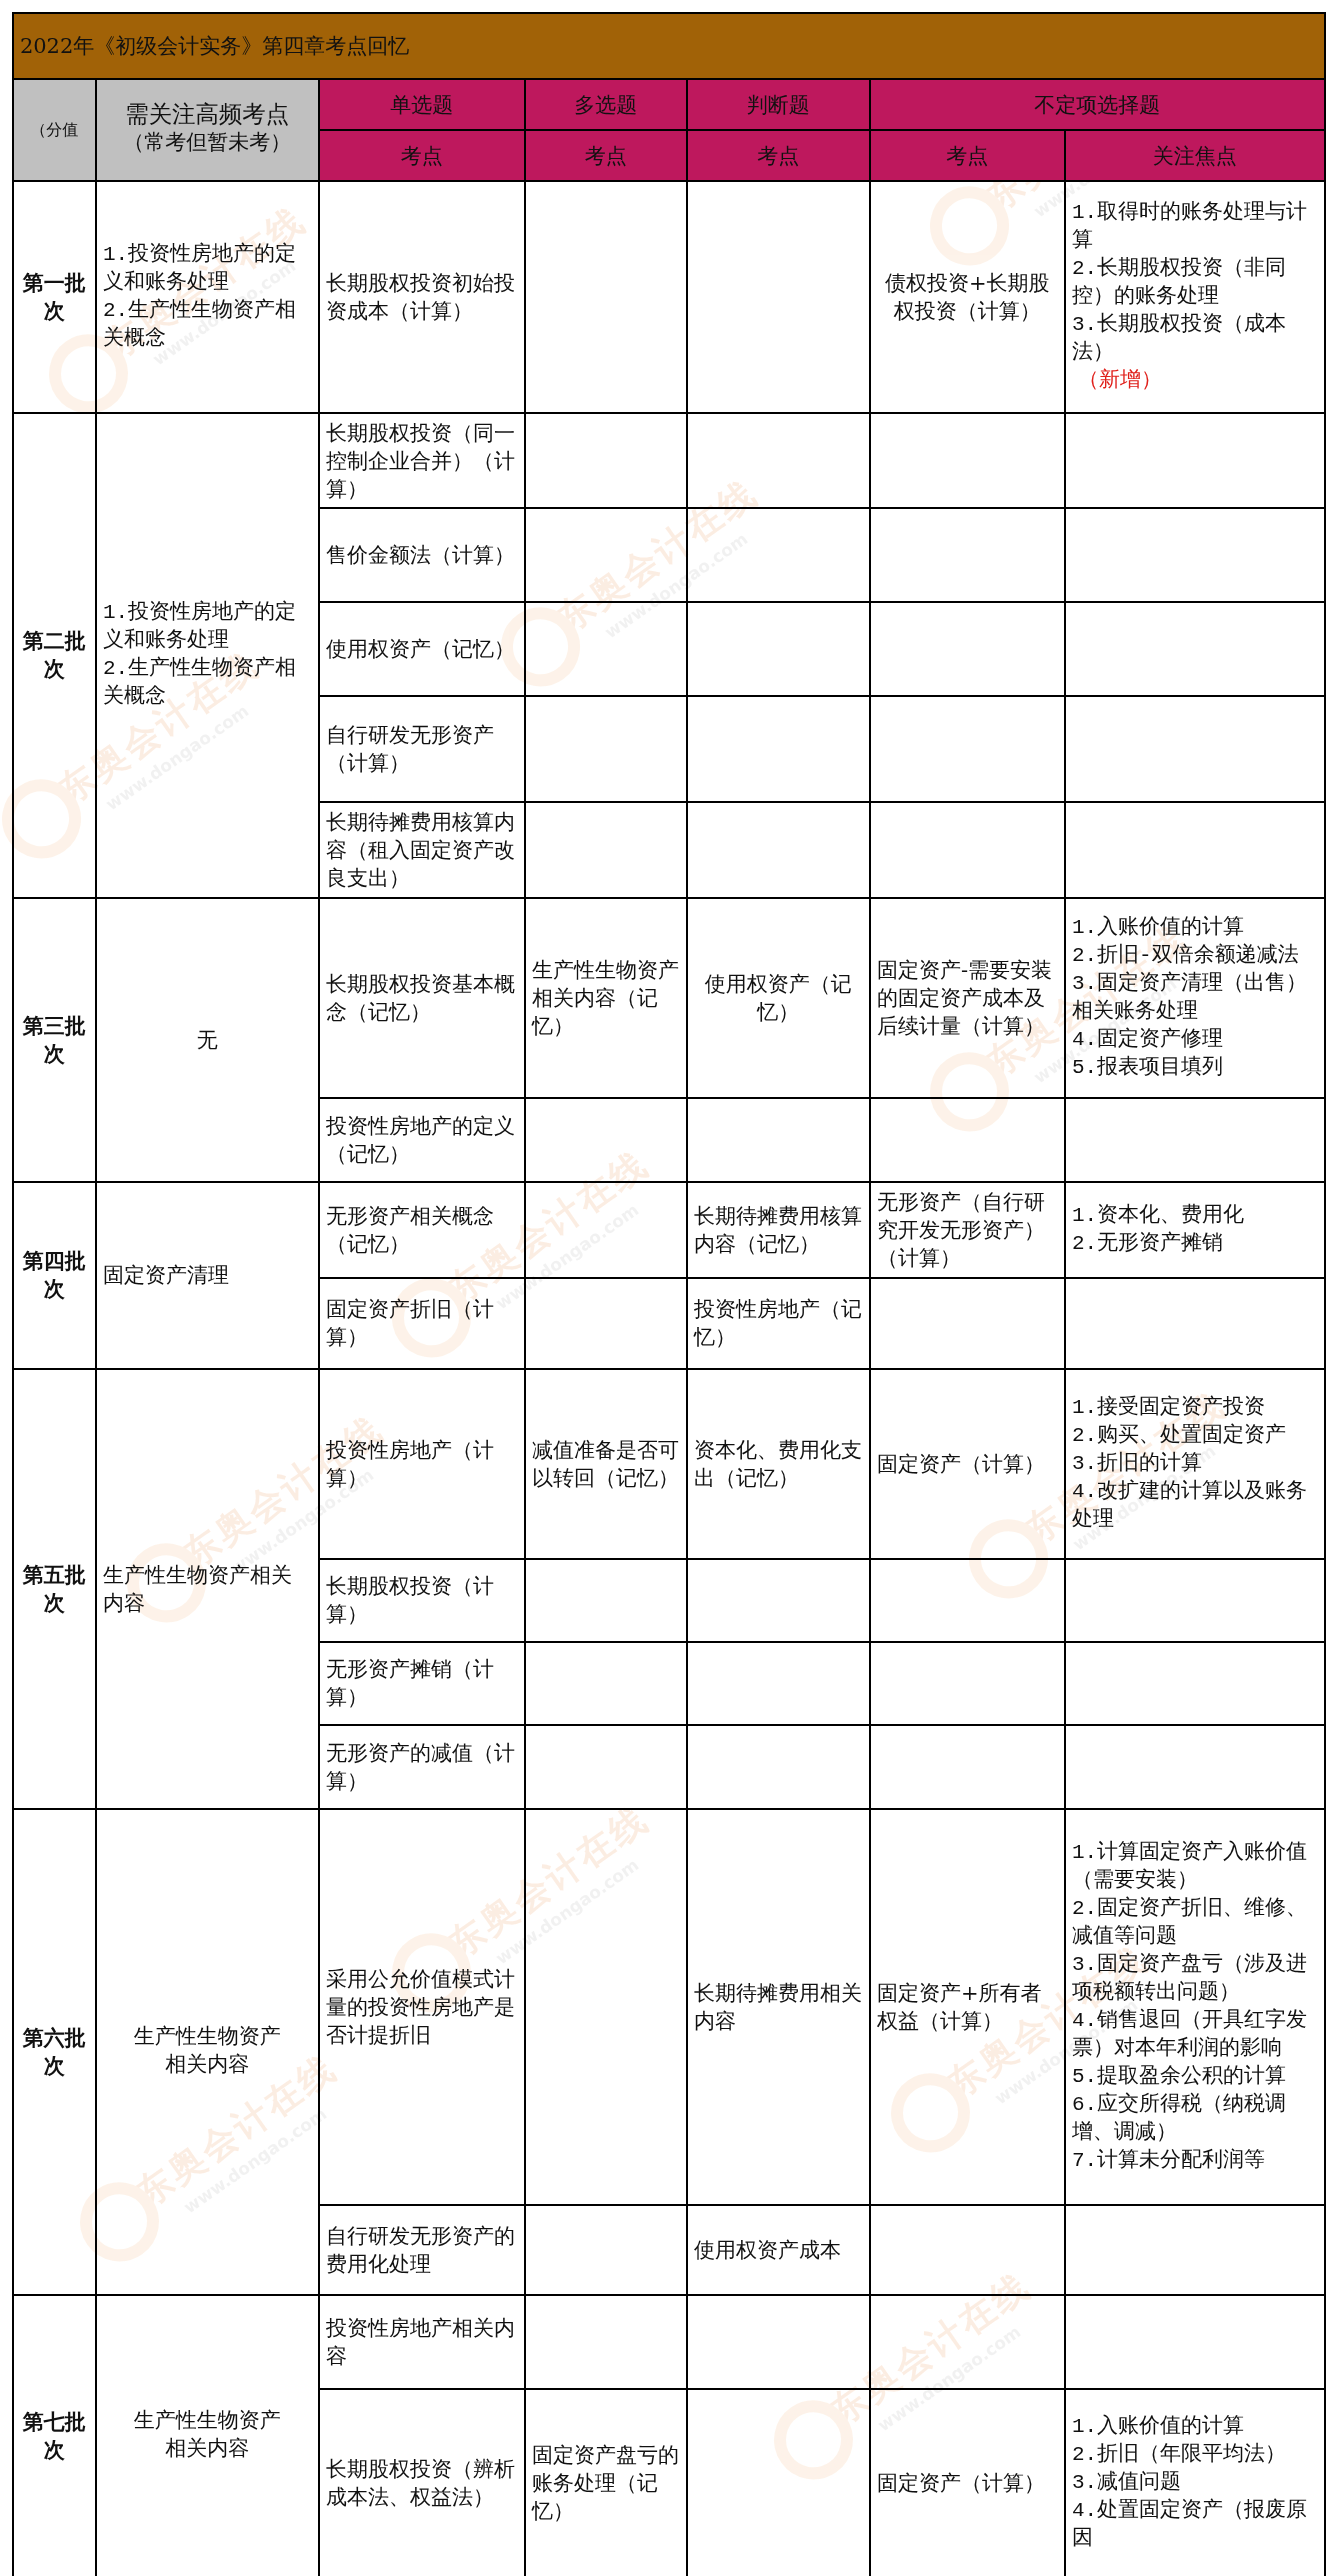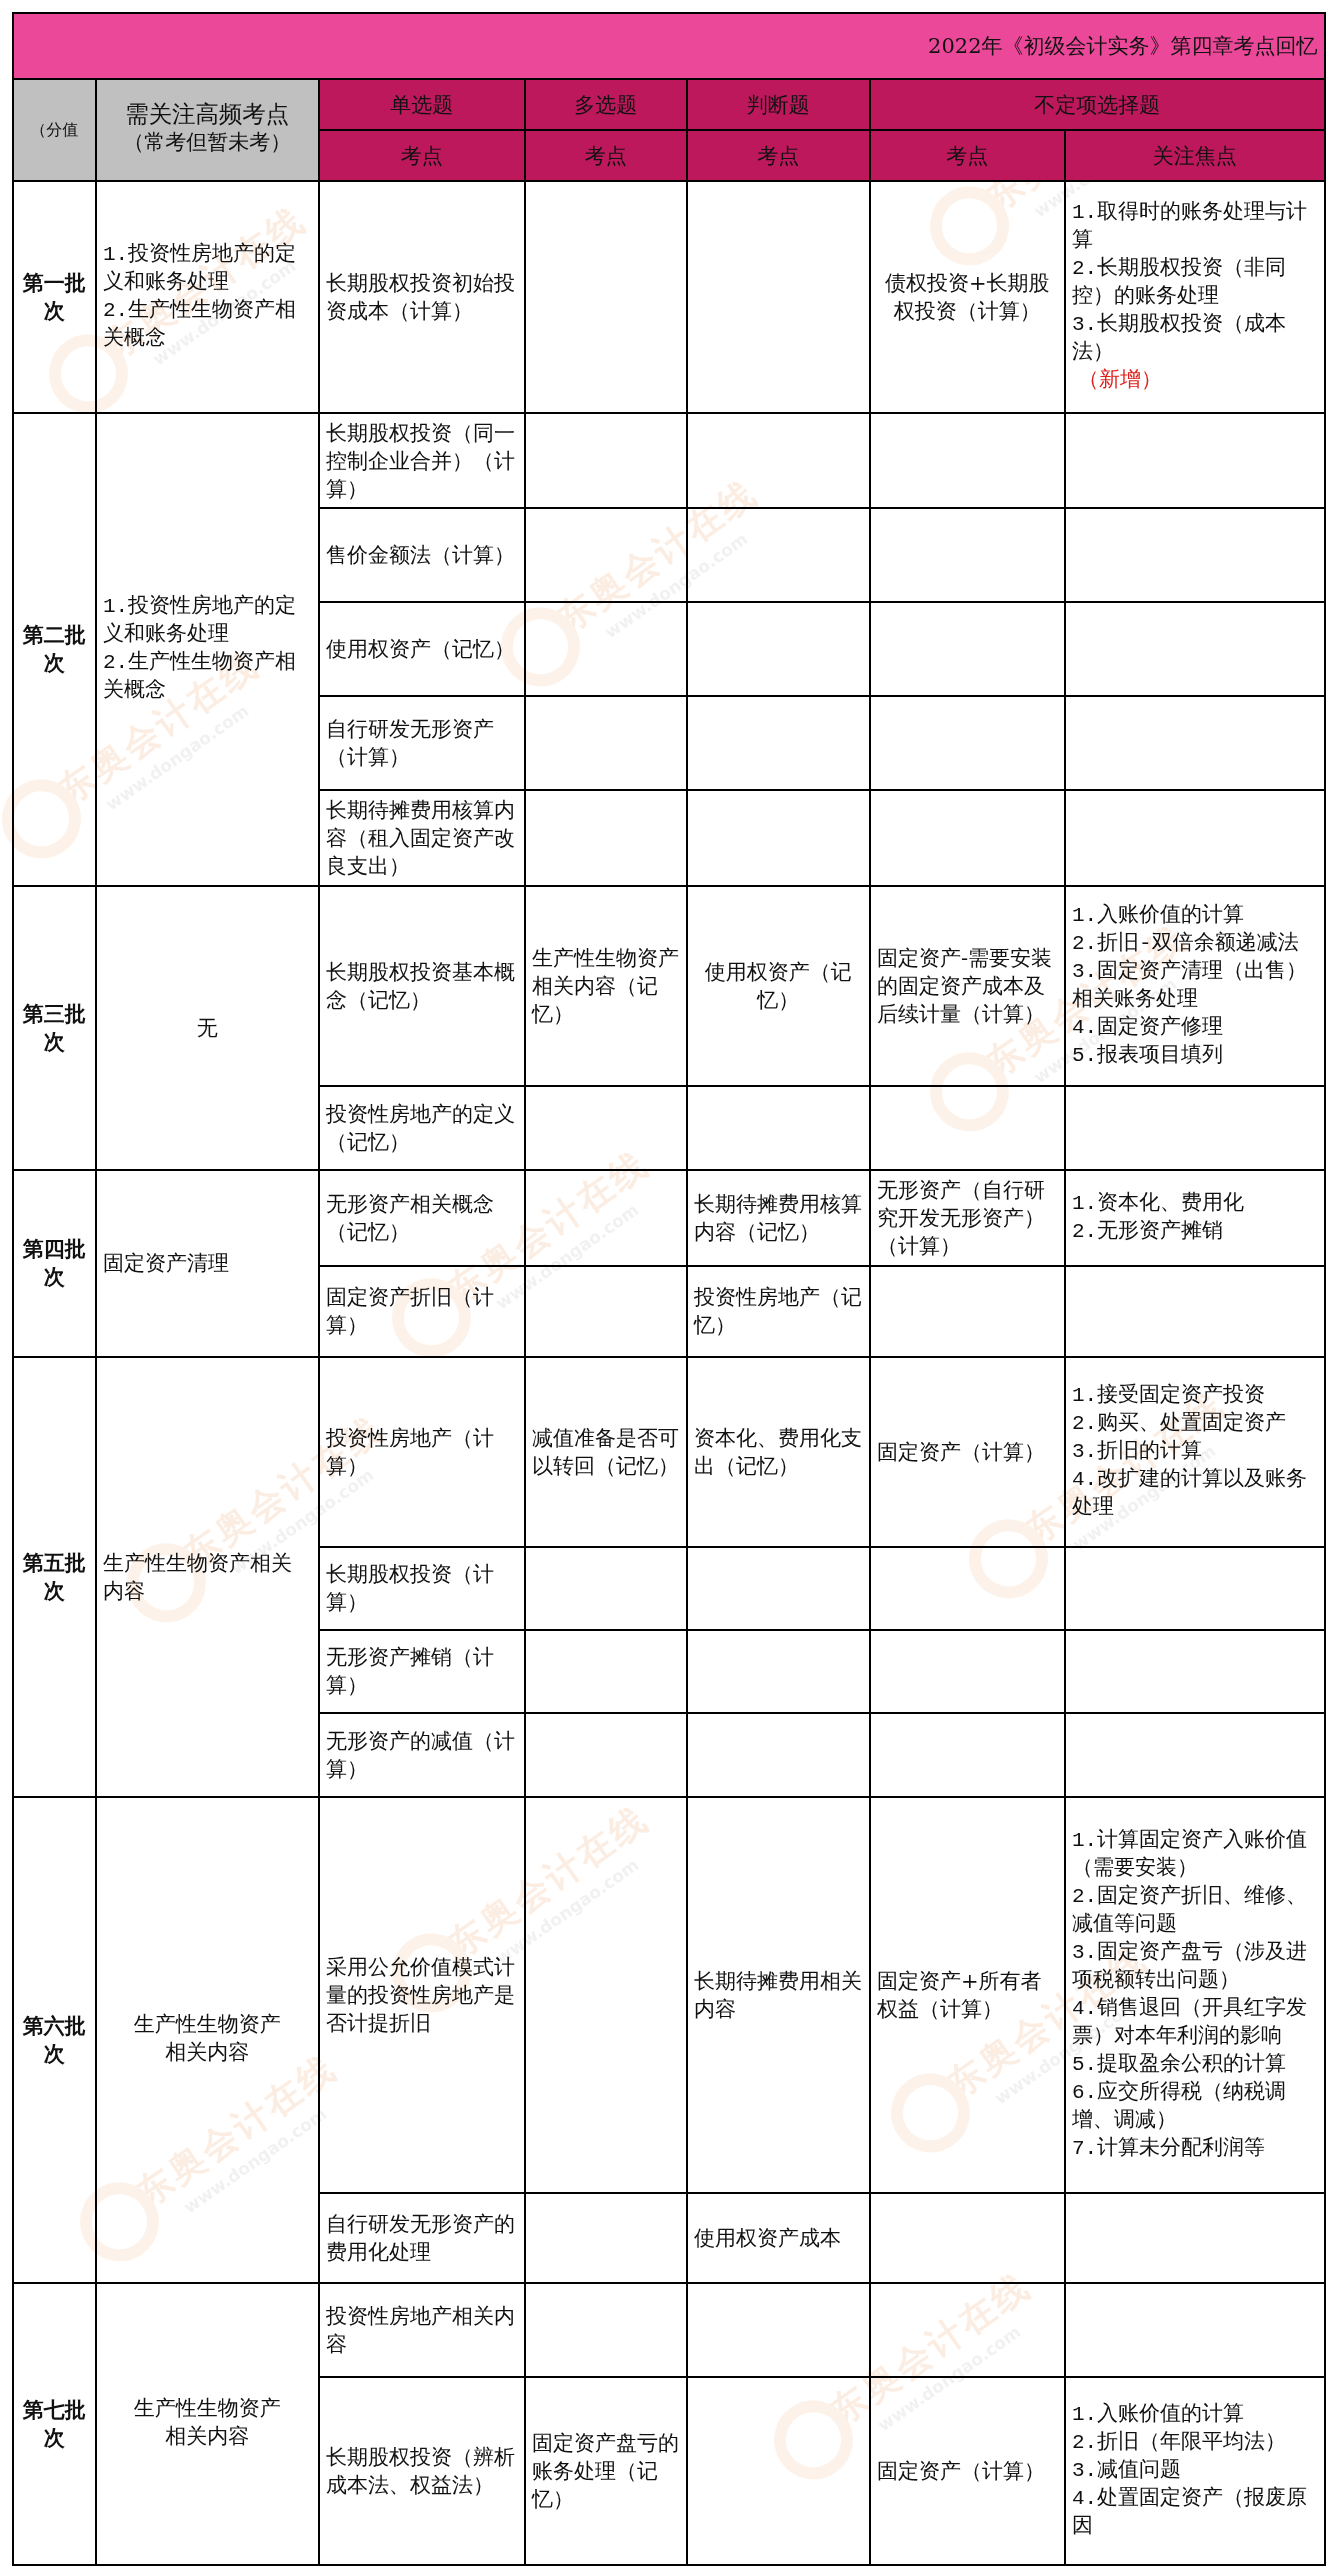--- a/index.html
+++ b/index.html
@@ -8,21 +8,21 @@
   .wm { position: absolute; pointer-events: none; opacity: 0.13; transform: rotate(-35deg);
         font-family: "DejaVu Sans", sans-serif; font-weight: bold; color: #e8782a; }
   .wm .big { font-size: 36px; letter-spacing: 3.1px; }
   .wm .small { font-size: 17px; color: #999; display: block; margin-left: 31px; }
   .wm .ring { position: absolute; left: -70px; top: -7.8px; width: 55px; height: 55px; border-radius: 50%;
               border: 12.5px solid #f2a35a; }
   table.sheet { position: absolute; left: 11.7px; top: 11.7px; width: 1312px; border-collapse: collapse;
                 table-layout: fixed; }
   table.sheet td { border: 2.3px solid #000; padding: 4.7px 6.2px; vertical-align: middle;
                    font-size: 21px; line-height: 28px; word-break: break-all; }
-  td.title { height: 55px; text-align: right; font-size: 26.5px; background: #ec4899; }
+  td.title { height: 55px; text-align: left; font-size: 26.5px; background: #a16207; }
   td.hgray { background: #c0c0c0; text-align: center; }
   td.hyellow { background: #be185d; text-align: center; font-size: 23.4px; }
   td.batch { text-align: center; font-weight: bold; font-size: 22px; line-height: 31px; padding: 3.1px 1.6px; }
   td.center { text-align: center; }
   td.left { text-align: left; }
   .red { color: #e0201b; }
   .line { display: block; font-family: Liberation Mono, monospace; }
 </style>
 </head>
 <body>
@@ -111,21 +111,21 @@
     <td></td>
     <td></td>
   </tr>
   <tr style="height:94px">
     <td class="left">使用权资产（记忆）</td>
     <td></td>
     <td></td>
     <td></td>
     <td></td>
   </tr>
-  <tr style="height:94px">
+  <tr style="height:106px">
     <td class="left">自行研发无形资产（计算）</td>
     <td></td>
     <td></td>
     <td></td>
     <td></td>
   </tr>
   <tr style="height:94px">
     <td class="left">长期待摊费用核算内容（租入固定资产改良支出）</td>
     <td></td>
     <td></td>

